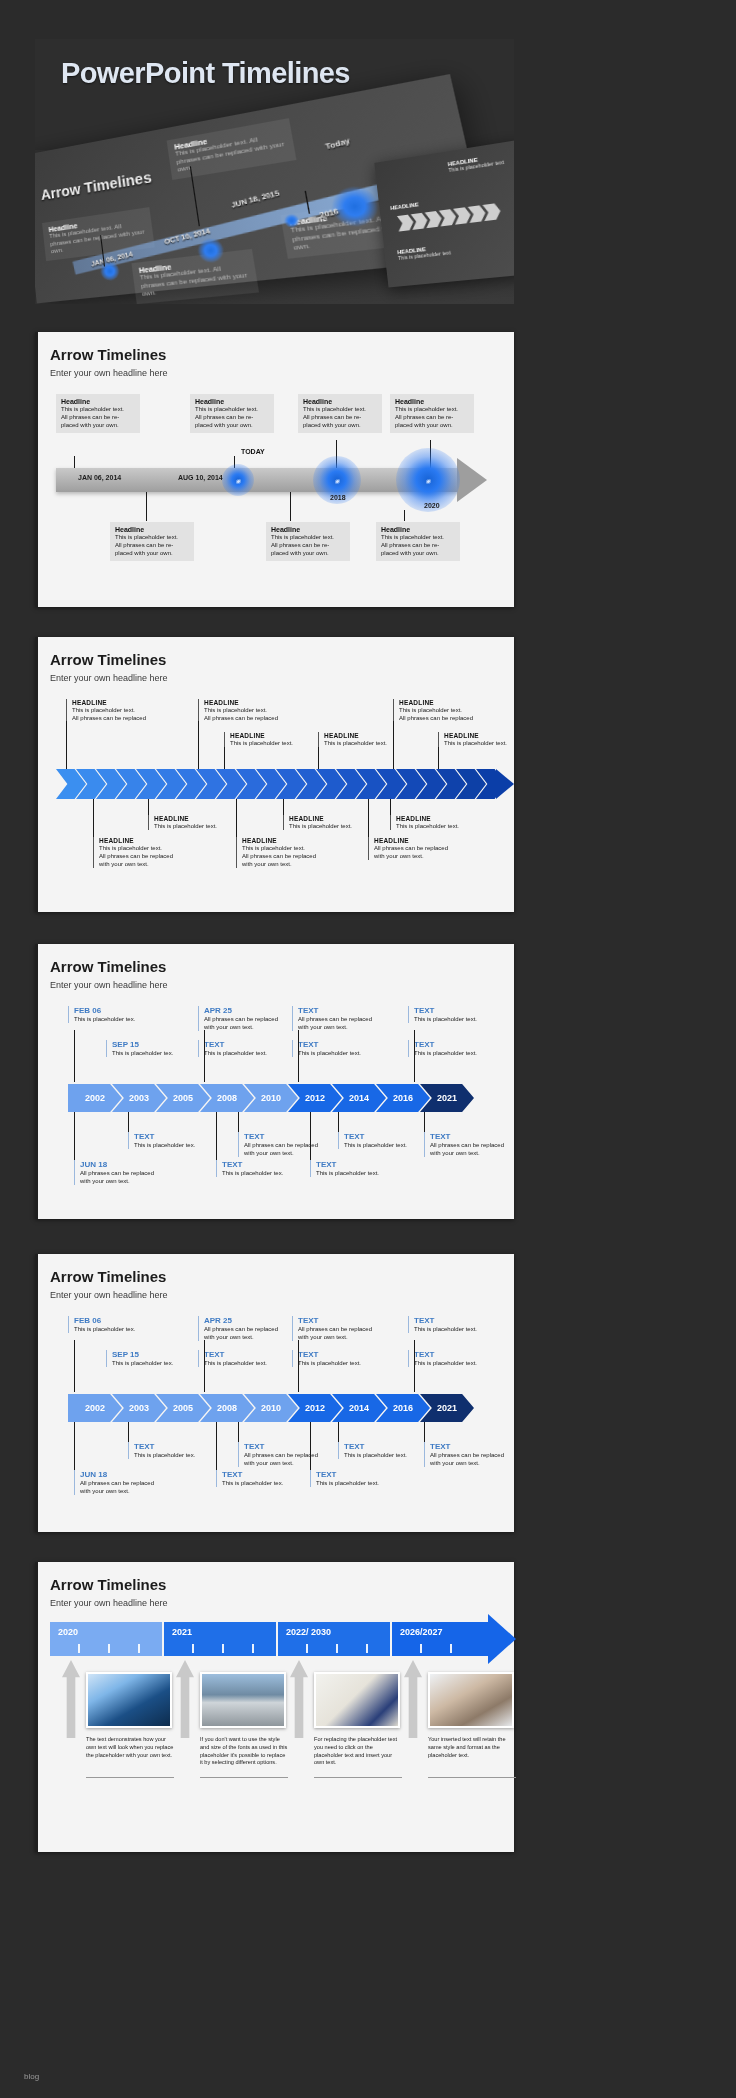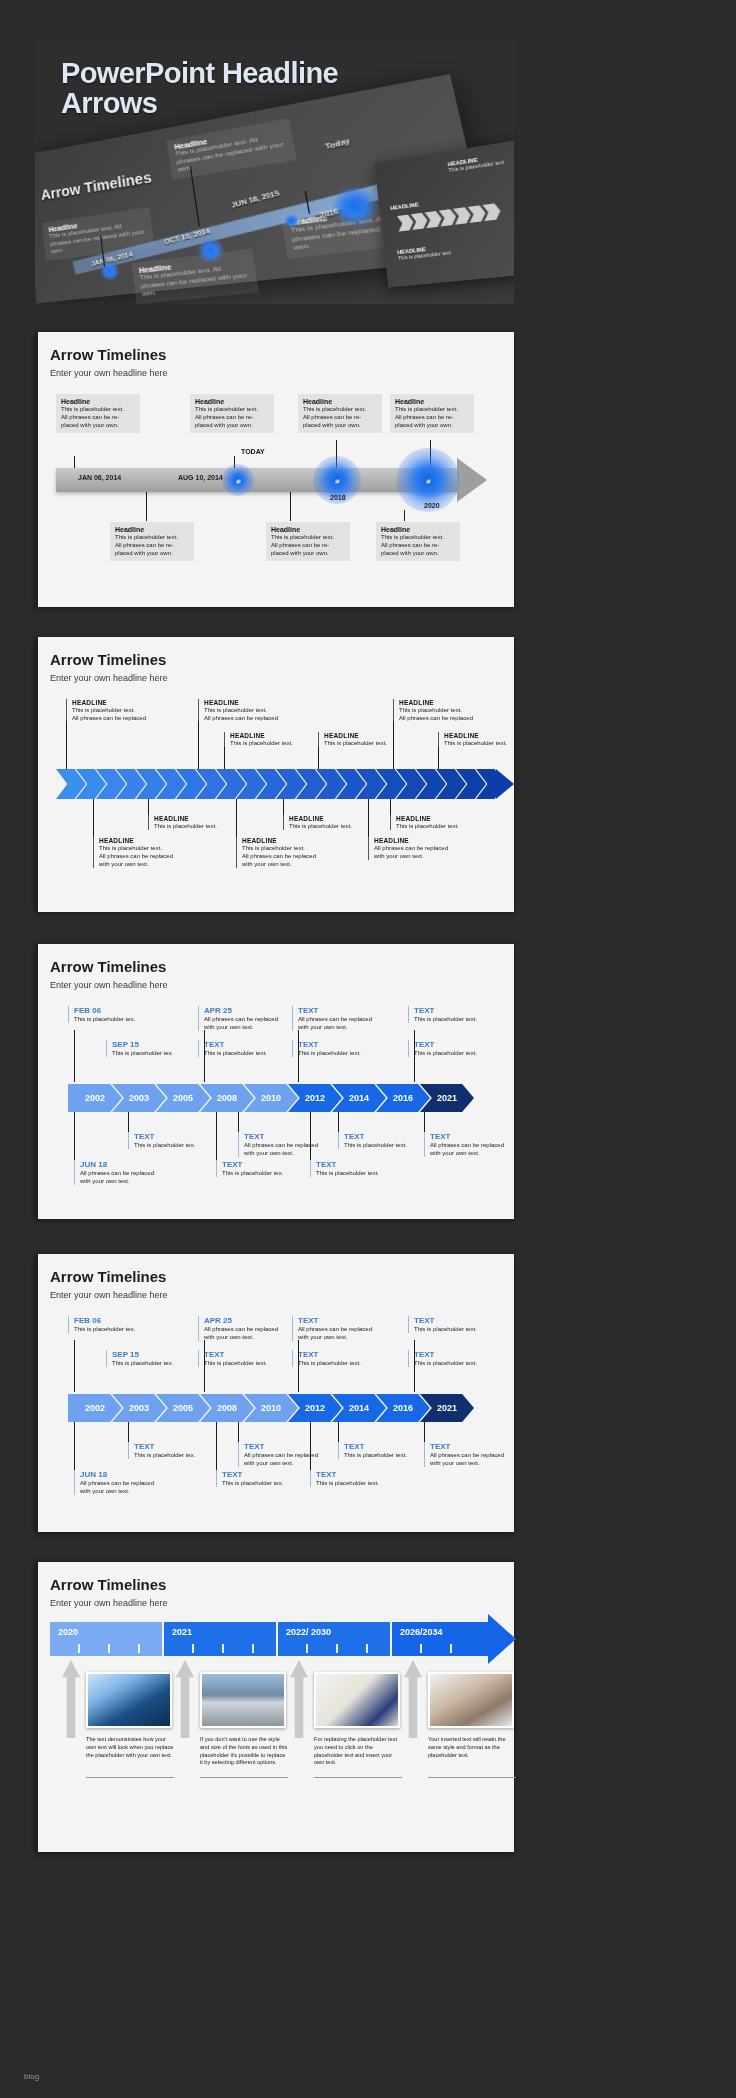--- a/index.html
+++ b/index.html
@@ -182,22 +182,21 @@
   .cap{ position:absolute; width:88px; font-size:5.6px; color:#1b1b1b; line-height:1.4; }
   .capline{ position:absolute; height:1px; background:#999; width:88px; }
 
   .blog{ position:absolute; left:24px; top:2072px; font-size:8px; color:#9a9a9a; }
 </style>
 </head>
 <body>
 
 <div class="hero">
   <div class="hero-title">
-    <span>PowerPoint Headline</span>
-    <span class="l2">Arrows</span>
+    <span>PowerPoint Timelines</span>
   </div>
 
   <div class="hero-stage">
     <div class="tilt-slide">
       <div class="ts-title">Arrow Timelines</div>
 
       <div class="ts-box ts-b1">
         <b>Headline</b>
         <span>This is placeholder text. All phrases can be replaced with your own.</span>
       </div>
@@ -659,21 +658,21 @@
       <i class="per-tick" style="left:58px"></i>
       <i class="per-tick" style="left:88px"></i>
   </div>
   <div class="per-bar" style="left:240px;width:112px;background:#1f6fe8">
     <span>2022/ 2030</span>
     <i class="per-tick" style="left:28px"></i>
       <i class="per-tick" style="left:58px"></i>
       <i class="per-tick" style="left:88px"></i>
   </div>
   <div class="per-bar" style="left:354px;width:96px;background:#1565e8">
-    <span>2026/2034</span>
+    <span>2026/2027</span>
     <i class="per-tick" style="left:28px"></i>
       <i class="per-tick" style="left:58px"></i>
   </div>
   <div class="big-head" style="left:450px;"></div>
 
   <div class="up-arrow" style="left:24px;top:98px;"></div>
   <div class="up-arrow" style="left:138px;top:98px;"></div>
   <div class="up-arrow" style="left:252px;top:98px;"></div>
   <div class="up-arrow" style="left:366px;top:98px;"></div>
 

